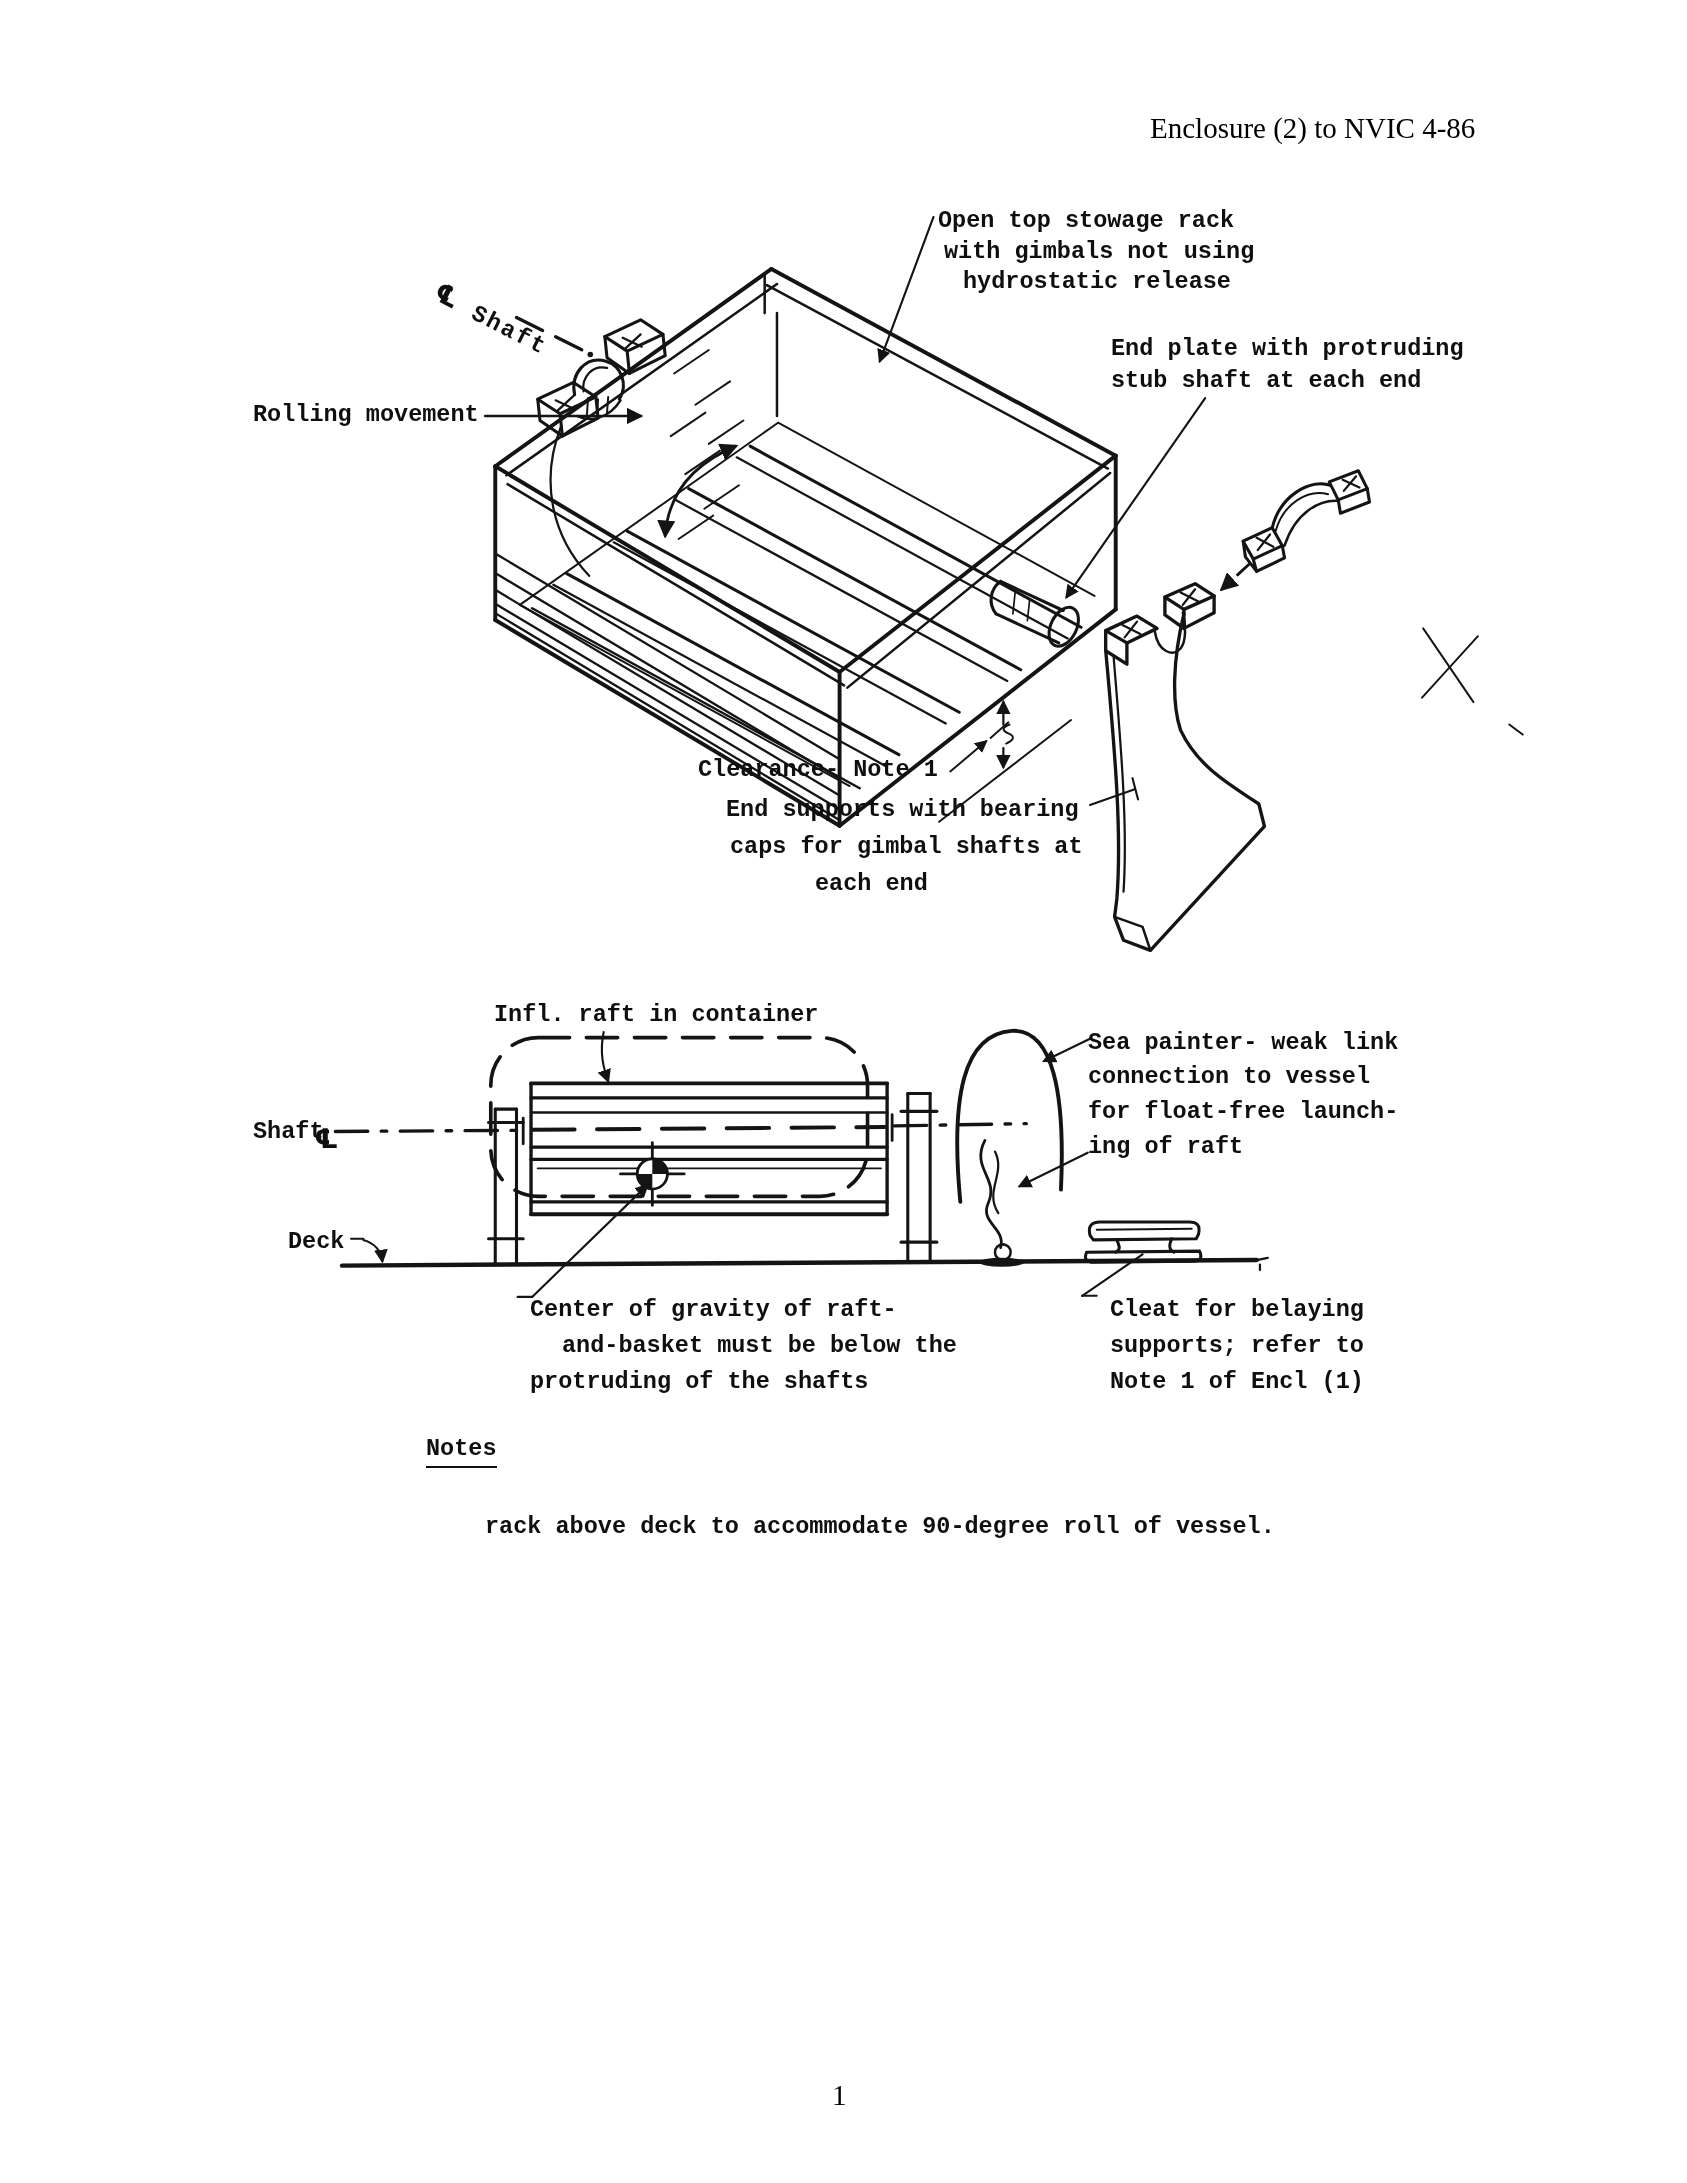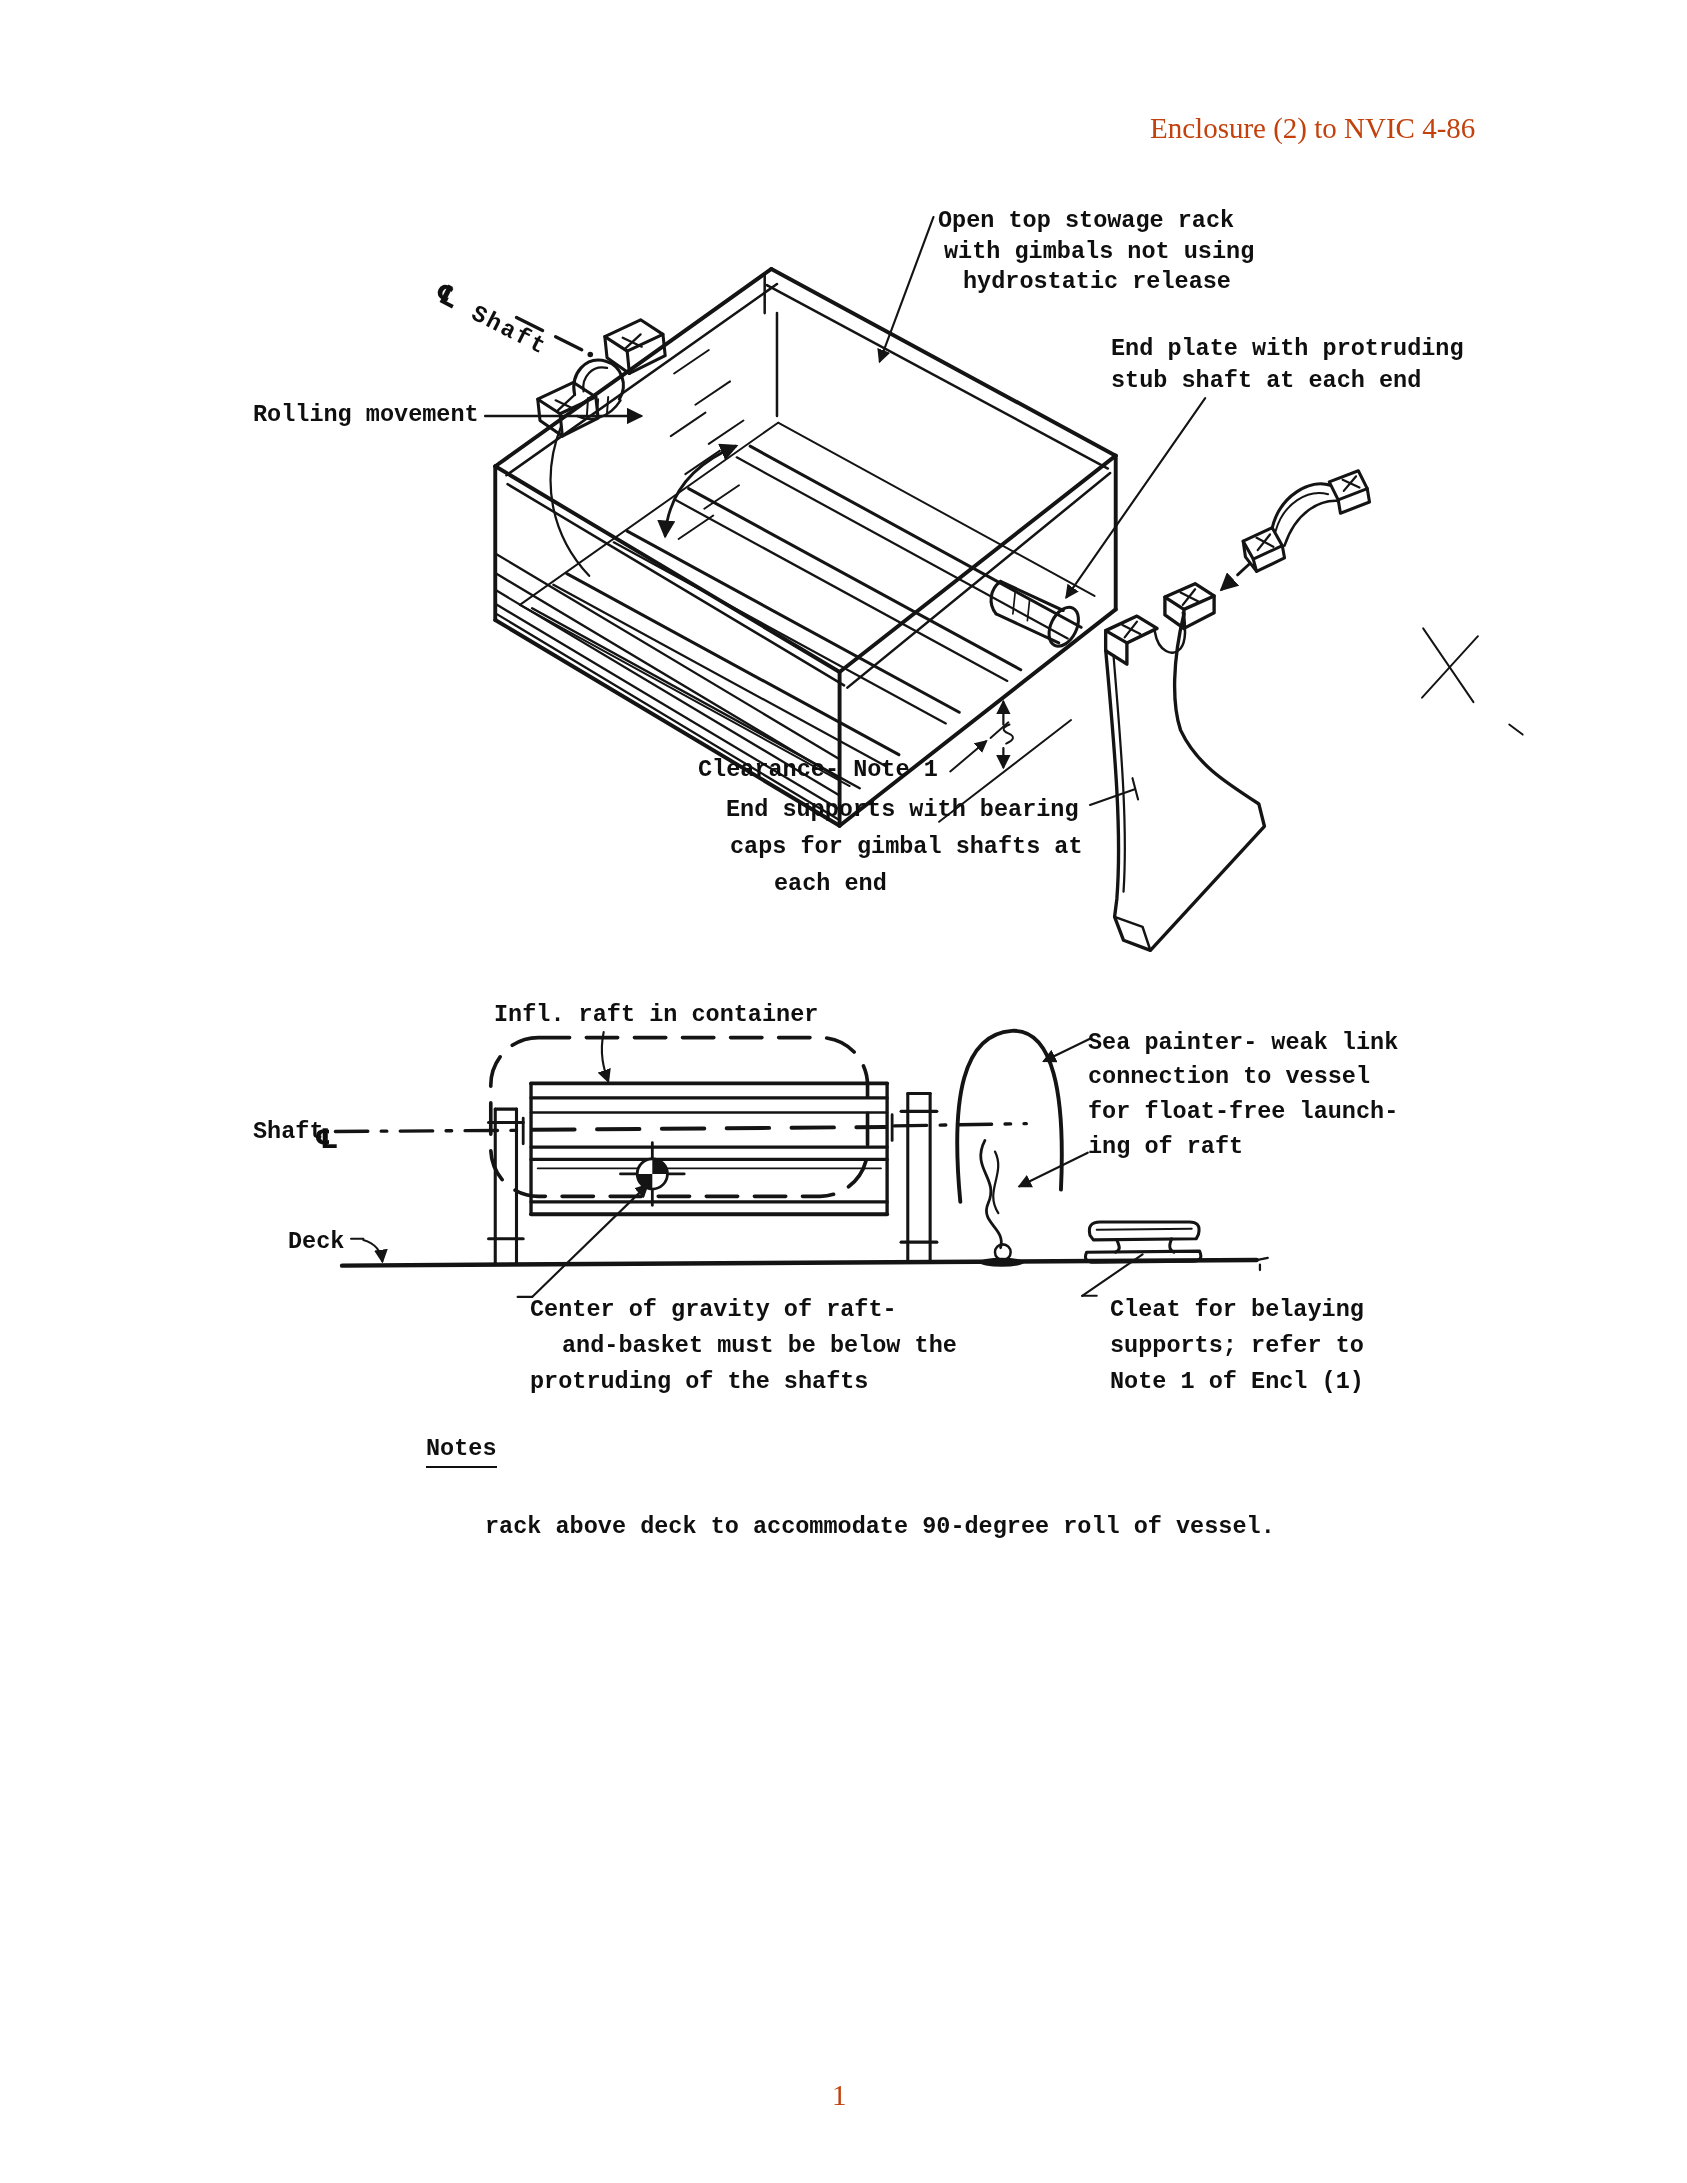--- a/index.html
+++ b/index.html
@@ -1,21 +1,21 @@
 <!DOCTYPE html>
 <html style="font-size:9px"><head>
 <meta charset="utf-8">
 <style>
   html,body{margin:0;padding:0;background:#e8e8e8;}
   #page{position:relative;width:1687px;height:2183px;background:#ffffff;overflow:hidden;
         font-family:"Liberation Mono","DejaVu Sans Mono",monospace;color:#121212;}
   #art{position:absolute;left:0;top:0;width:1687px;height:2183px;}
   .lbl{position:absolute;font:700 23.5px/28px "Liberation Mono","DejaVu Sans Mono",monospace;
        color:#0f0f0f;white-space:pre;letter-spacing:0px;}
-  .serif{position:absolute;font:400 29px/32px "Liberation Serif","DejaVu Serif",serif;color:#c2410c;}
+  .serif{position:absolute;font:400 29px/32px "Liberation Serif","DejaVu Serif",serif;color:#000000;}
   .clsym{font-family:"DejaVu Sans",sans-serif;font-weight:700;}
   .rot27{transform:rotate(27deg);transform-origin:0 0;}
   .underline{border-bottom:2.8px solid #0f0f0f;padding-bottom:3px;}
   .big{font-size:27px;}
 </style>
 </head>
 <body>
 
 <div id="page">
 
@@ -284,21 +284,21 @@
 
 <div class="lbl" style="left:253px;top:401px;">Rolling movement</div>
 
 <div class="lbl" style="left:1111px;top:335px;">End plate with protruding</div>
 <div class="lbl" style="left:1111px;top:367px;">stub shaft at each end</div>
 
 <div class="lbl" style="left:698px;top:756px;">Clearance- Note 1</div>
 
 <div class="lbl" style="left:726px;top:796px;">End supports with bearing</div>
 <div class="lbl" style="left:730px;top:833px;">caps for gimbal shafts at</div>
-<div class="lbl" style="left:774px;top:870px;">each end</div>
+<div class="lbl" style="left:815px;top:870px;">each end</div>
 
 <div class="lbl" style="left:494px;top:1001px;">Infl. raft in container</div>
 
 <div class="lbl" style="left:1088px;top:1029px;">Sea painter- weak link</div>
 <div class="lbl" style="left:1088px;top:1063px;">connection to vessel</div>
 <div class="lbl" style="left:1088px;top:1098px;">for float-free launch-</div>
 <div class="lbl" style="left:1088px;top:1133px;">ing of raft</div>
 
 <div class="lbl" style="left:253px;top:1118px;">Shaft</div>
 <div class="lbl clsym big" style="left:314px;top:1125px;">℄</div>

